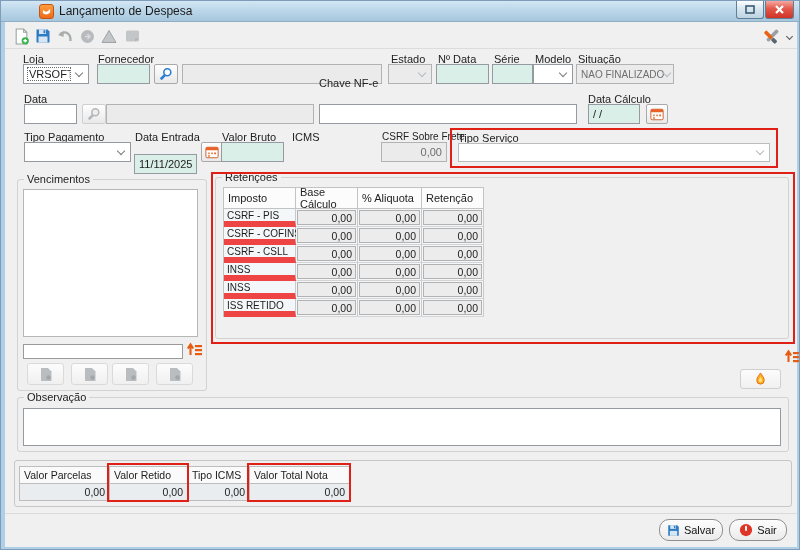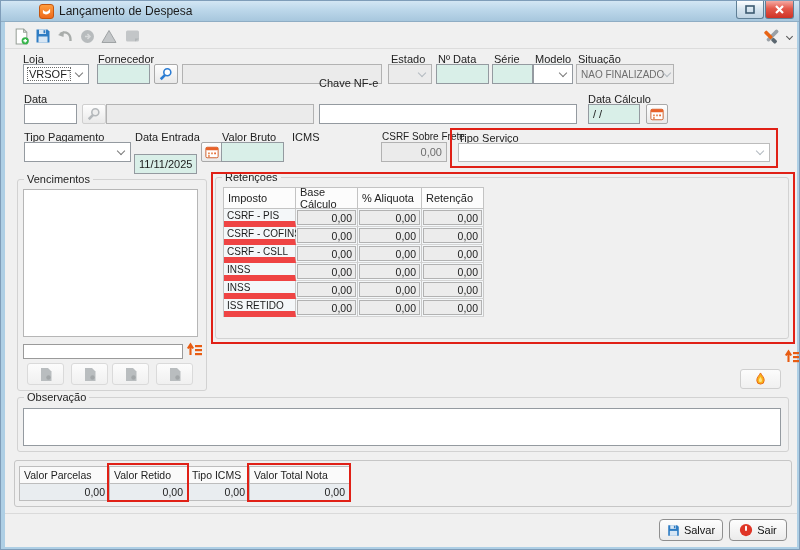--- a/index.html
+++ b/index.html
@@ -49,21 +49,21 @@
     background:#f4f7f9; border-right:1px solid #c9c9c9; border-bottom:6px solid #ef4444; white-space:nowrap; }
   .rt-v { height:18px; padding:1px; background:#f4f7f9; border-right:1px solid #c9c9c9; border-bottom:1px solid #d4d4d4; display:flex; }
   .vbox { flex:1; border:1px solid #b2b2b2; background:#ececec; font-size:10.5px; color:#1c1c1c;
     display:flex; align-items:center; justify-content:flex-end; padding-right:3px; }
   .tt-table { position:absolute; left:14px; top:444px; display:grid; grid-template-columns:90px 78px 62px 100px;
     border-top:1px solid #bdbdbd; border-left:1px solid #bdbdbd; }
   .tt-h { height:17px; display:flex; align-items:center; padding:0 4px; font-size:10.5px; color:#1c1c1c;
     background:#fafafa; border-right:1px solid #bdbdbd; border-bottom:1px solid #bdbdbd; white-space:nowrap; }
   .tt-v { height:17px; display:flex; align-items:center; justify-content:flex-end; padding:0 4px; font-size:10.5px; color:#1c1c1c;
     background:#e9edf0; border-right:1px solid #bdbdbd; border-bottom:1px solid #bdbdbd; }
-  .footbtn { position:absolute; height:22px; border:1px solid #8f8f8f; border-radius:4px;
+  .footbtn { position:absolute; height:22px; border:1px solid #8f8f8f; border-radius:10px;
     background:linear-gradient(#fdfdfd,#ebebeb); display:flex; align-items:center; justify-content:center;
     gap:4px; font-size:11px; color:#111; cursor:pointer; }
   svg { display:block; }
 </style>
 </head>
 <body>
 
 <div class="window">
 
   <div class="titlebar">

